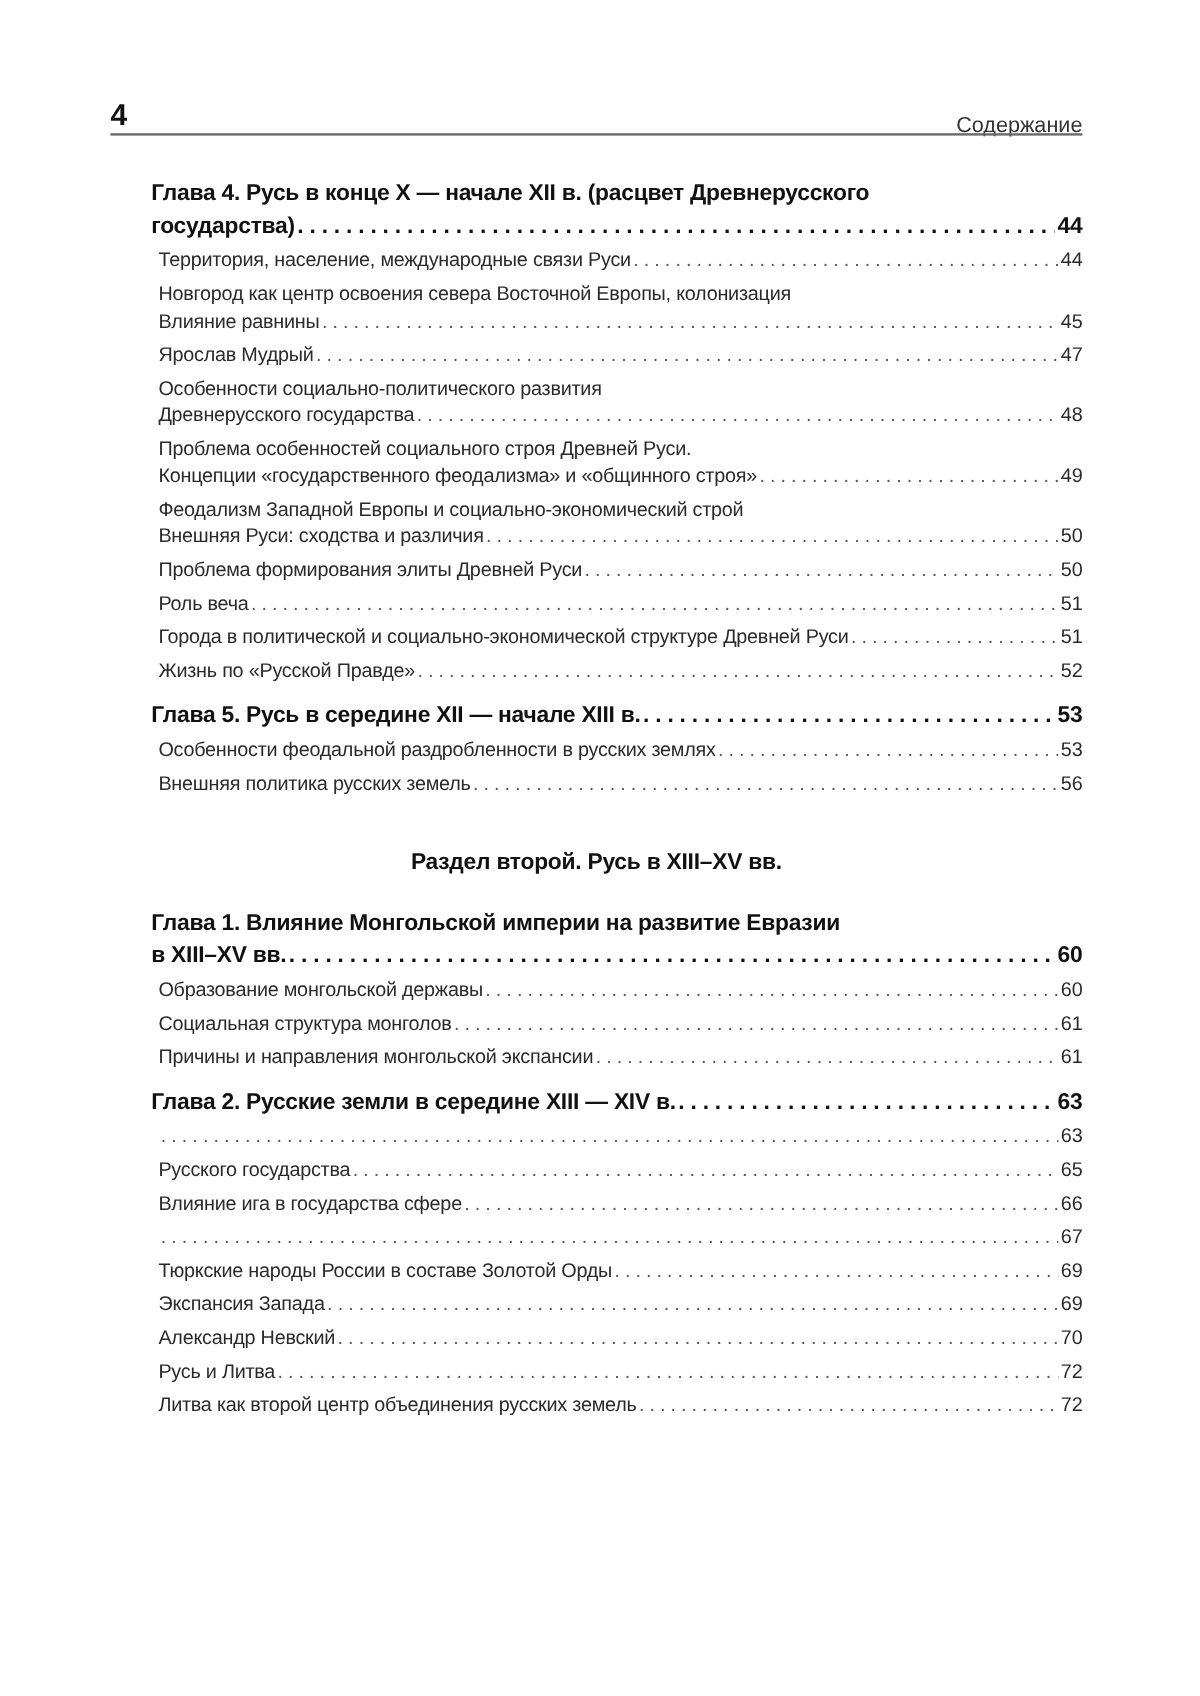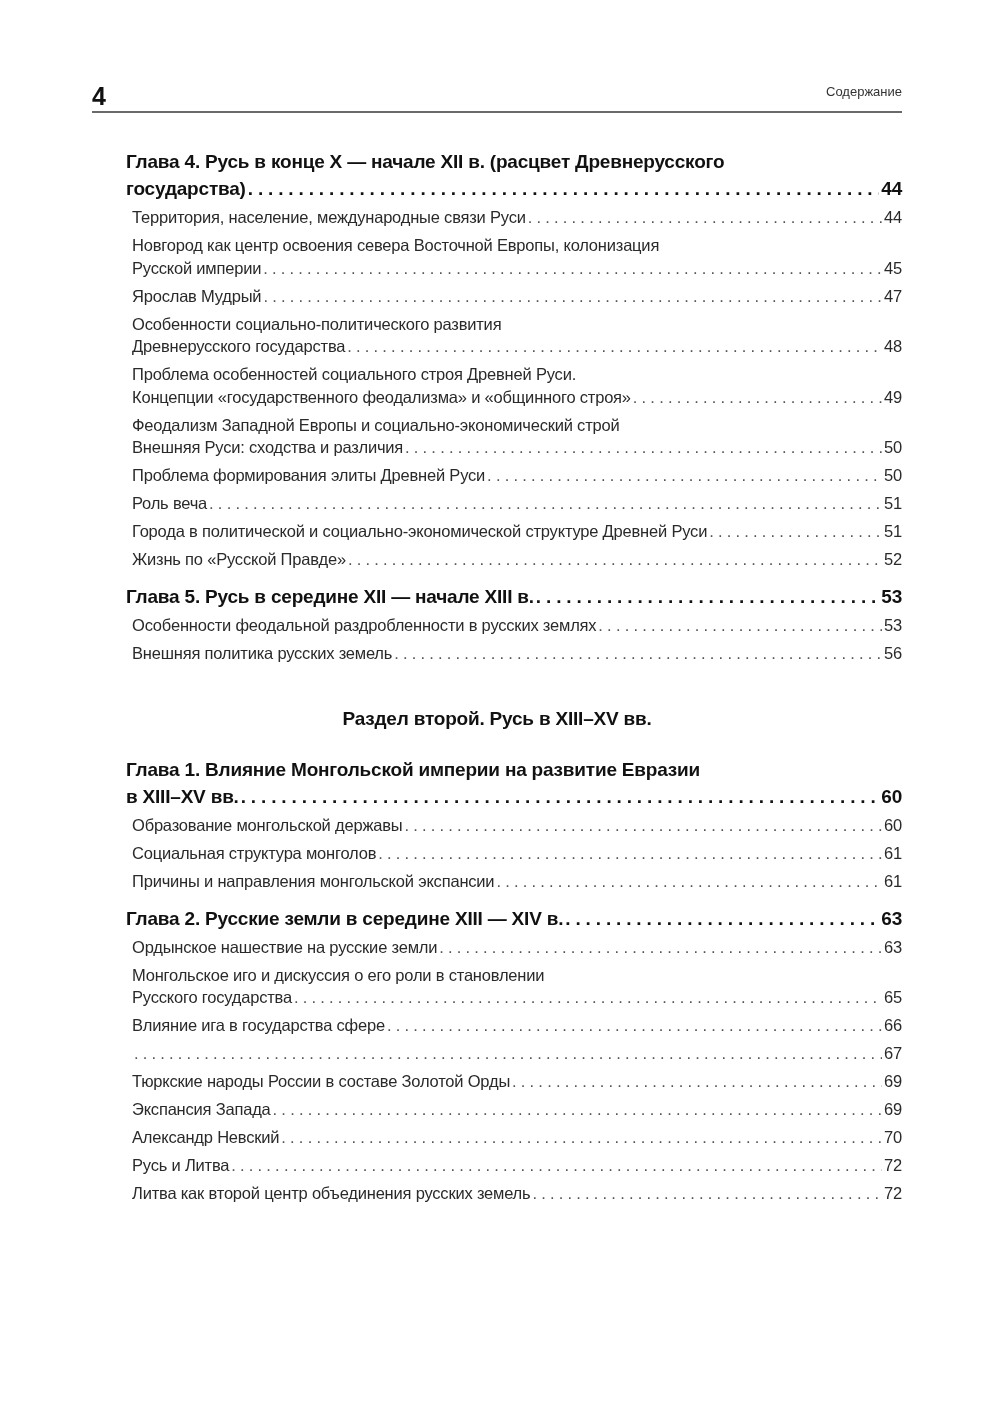--- a/index.html
+++ b/index.html
@@ -1,21 +1,21 @@
 <!DOCTYPE html>
 <html><head>
 <meta charset="utf-8">
 <style>
   html, body { margin: 0; padding: 0; background: #ffffff; }
   body { width: 1000px; height: 1413px; position: relative; overflow: hidden;
          font-family: "Liberation Sans", "DejaVu Sans", sans-serif; color: #1c1c1c; }
   .page { position: absolute; left: 92px; top: 0; width: 810px; }
   .running-head { position: absolute; top: 82px; left: 0; width: 810px; height: 30px; }
   .page-num { position: absolute; left: 0; top: 0; font-size: 25px; font-weight: bold; color: #111; }
-  .head-title { position: absolute; right: 0; top: 2px; font-size: 13px; color: #333; }
+  .head-title { position: absolute; right: 0; top: 12px; font-size: 18px; color: #333; }
   .rule { position: absolute; top: 111px; left: 0; width: 810px; height: 2px; background: #6a6a6a; }
 
   .toc { position: absolute; top: 148px; left: 0; width: 810px; }
   .chapter { margin-bottom: 12px; }
   .ch-title { font-size: 19px; font-weight: bold; line-height: 27px; color: #111;
               letter-spacing: -0.2px; margin-left: 34px; }
   .entry { display: flex; align-items: flex-end; }
   .entry .txt { white-space: nowrap; }
   .entry .lead { flex: 1; overflow: hidden; white-space: nowrap; margin: 0 2px; }
   .entry .lead::before { content: ". . . . . . . . . . . . . . . . . . . . . . . . . . . . . . . . . . . . . . . . . . . . . . . . . . . . . . . . . . . . . . . . . . . . . . . . . . . . . . . . . . . . . . . . . . . . . . . . . . . . . . . . . . . . . . . . . . . . . . . . . . . . . "; }
@@ -56,21 +56,21 @@
             <div class="sub-item">
               <div class="entry">
                 <span class="txt">Территория, население, международные связи Руси</span>
                 <span class="lead"></span>
                 <span class="pg">44</span>
               </div>
             </div>
             <div class="sub-item">
               <span class="first-line">Новгород как центр освоения севера Восточной Европы, колонизация</span>
               <div class="entry">
-                <span class="txt">Русской империи</span>
+                <span class="txt">Влияние равнины</span>
                 <span class="lead"></span>
                 <span class="pg">45</span>
               </div>
             </div>
             <div class="sub-item">
               <div class="entry">
                 <span class="txt">Ярослав Мудрый</span>
                 <span class="lead"></span>
                 <span class="pg">47</span>
               </div>
@@ -196,27 +196,25 @@
           <div class="ch-title">
             <div class="entry">
               <span class="txt">Глава 2. Русские земли в середине XIII — XIV в.</span>
               <span class="lead"></span>
               <span class="pg">63</span>
             </div>
           </div>
           <div class="sub">
             <div class="sub-item">
               <div class="entry">
-                <span class="txt">Ордынское нашествие на русские земли</span>
                 <span class="lead"></span>
                 <span class="pg">63</span>
               </div>
             </div>
             <div class="sub-item">
-              <span class="first-line">Монгольское иго и дискуссия о его роли в становлении</span>
               <div class="entry">
                 <span class="txt">Русского государства</span>
                 <span class="lead"></span>
                 <span class="pg">65</span>
               </div>
             </div>
             <div class="sub-item">
               <div class="entry">
                 <span class="txt">Влияние ига в государства сфере</span>
                 <span class="lead"></span>

